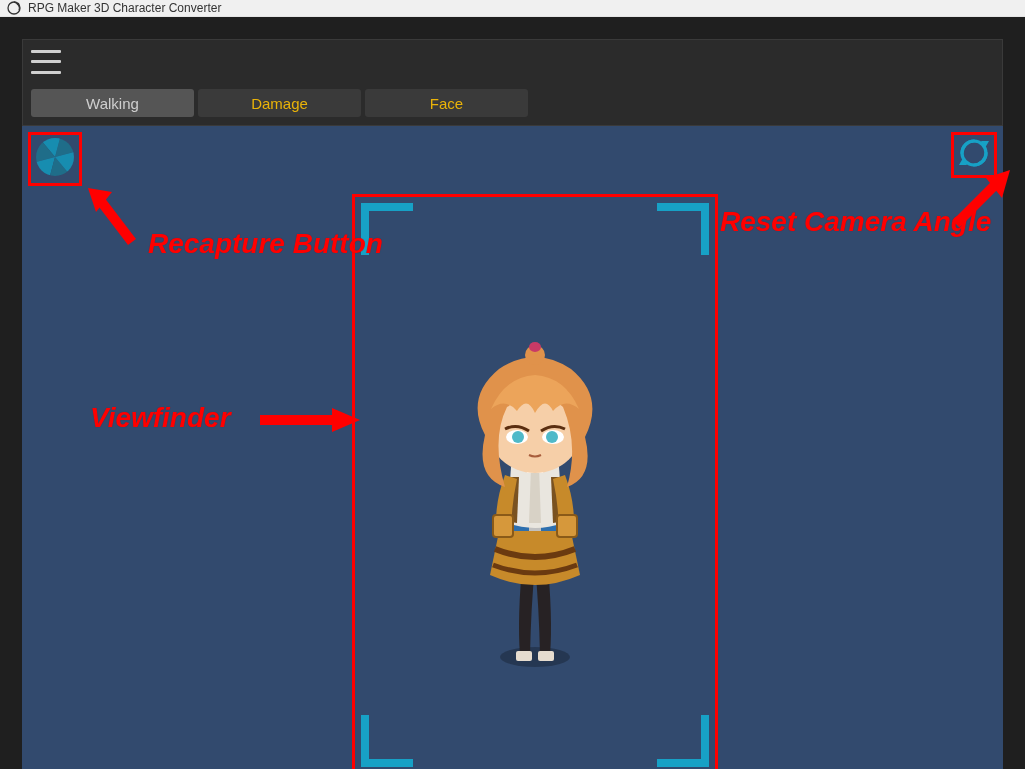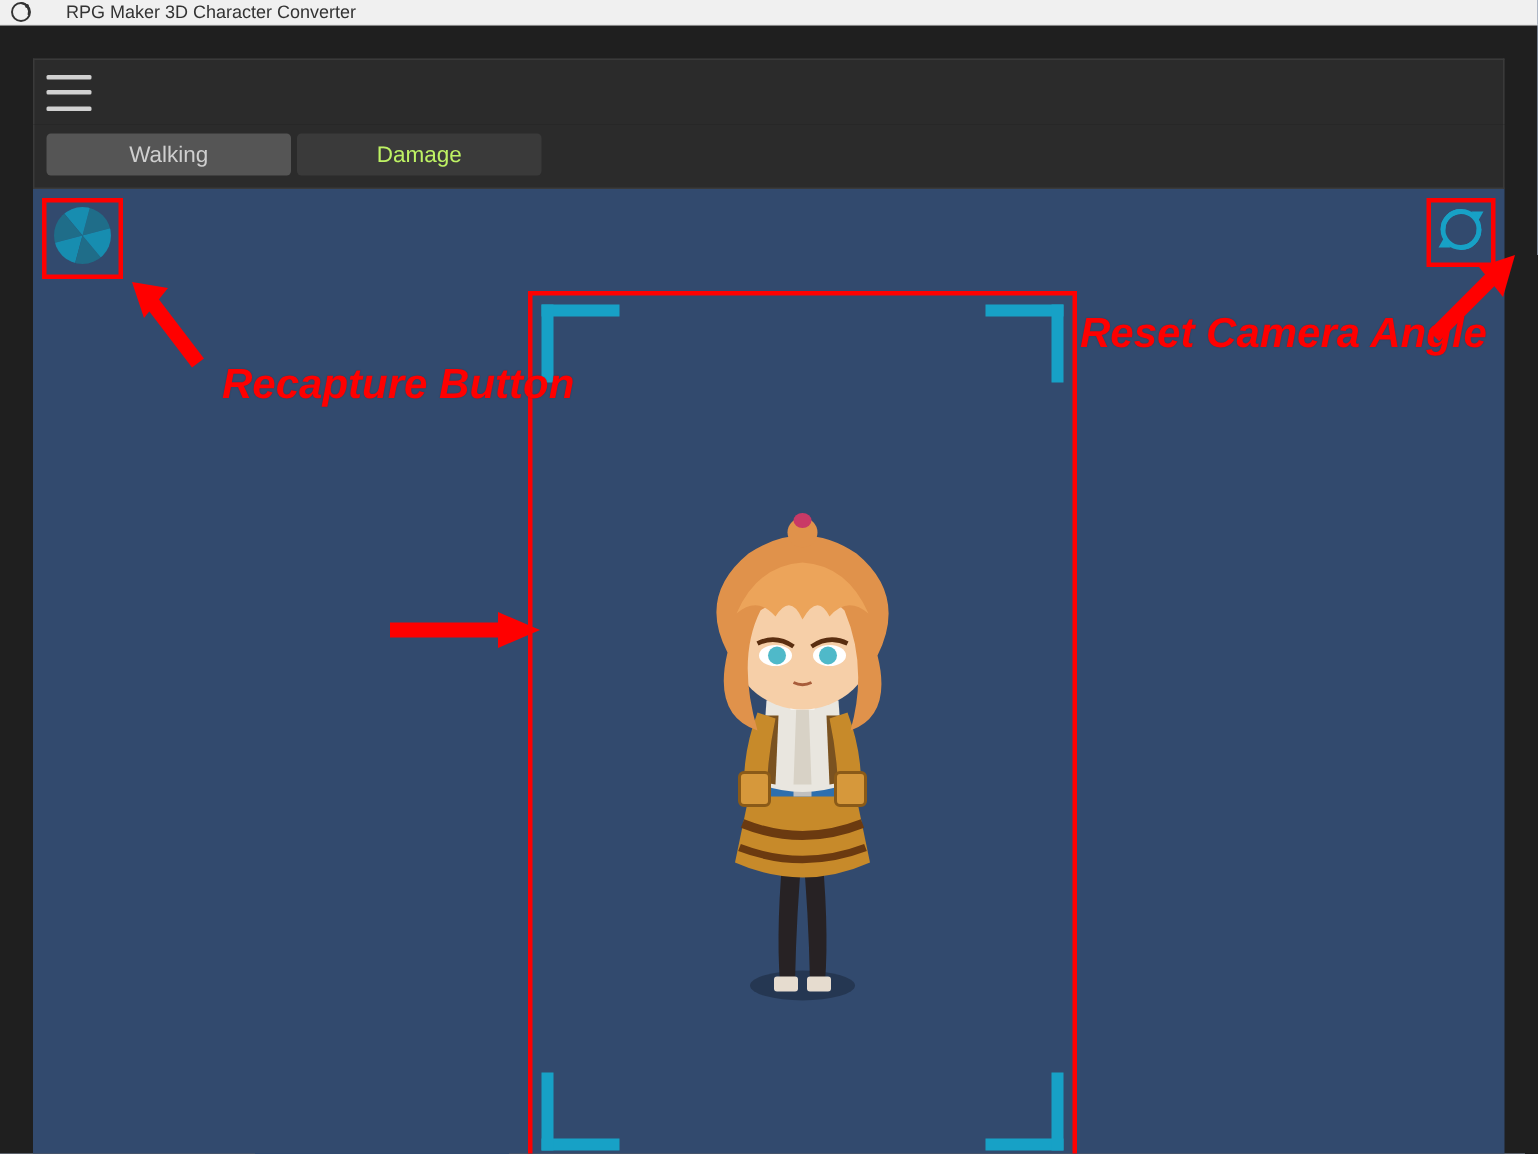--- a/index.html
+++ b/index.html
@@ -1,28 +1,28 @@
 <!DOCTYPE html>
 <html><head>
 <meta charset="utf-8">
 <style>
   * { box-sizing: border-box; margin: 0; padding: 0; }
   html, body { width: 1025px; height: 769px; overflow: hidden; font-family: "Segoe UI", Arial, sans-serif; }
   body { background: #fff; display: flex; flex-direction: column; }
 
-  .titlebar { height: 26px; background: #f0f0f0; display: flex; align-items: center; padding: 0 6px; gap: 22px; color: #333; font-size: 12px; border-bottom: 1px solid #e5e5e5; }
+  .titlebar { height: 26px; background: #f0f0f0; display: flex; align-items: center; padding: 0 6px; gap: 6px; color: #333; font-size: 12px; border-bottom: 1px solid #e5e5e5; }
   .titlebar .app-icon { width: 16px; height: 16px; display: inline-flex; align-items: center; justify-content: center; }
 
   .app-shell { flex: 1; background: #1f1f1f; padding: 22px; border-radius: 0; }
   .toolbar { height: 44px; background: #2b2b2b; display: flex; align-items: center; padding: 0 8px; border: 1px solid #3a3a3a; border-bottom: none; }
   .hamburger { width: 30px; height: 24px; display: flex; flex-direction: column; justify-content: space-between; cursor: pointer; }
   .hamburger span { display: block; height: 3px; background: #d0d0d0; border-radius: 1px; }
 
   .tabs-row { background: #2b2b2b; padding: 6px 8px 8px; display: flex; gap: 4px; border: 1px solid #3a3a3a; border-top: none; }
-  .tab { flex: 0 0 163px; height: 28px; background: #3a3a3a; color: #bef264; display: flex; align-items: center; justify-content: center; font-size: 15px; border-radius: 3px; cursor: pointer; }
+  .tab { flex: 0 0 163px; height: 28px; background: #3a3a3a; color: #eab308; display: flex; align-items: center; justify-content: center; font-size: 15px; border-radius: 3px; cursor: pointer; }
   .tab.active { background: #555555; color: #cfcfcf; }
 
   .viewport { position: relative; height: 650px; background: #324a6e; }
 
   .corner-btn { position: absolute; width: 54px; height: 54px; display: flex; align-items: center; justify-content: center; }
   .corner-left { top: 6px; left: 6px; }
   .corner-right { top: 6px; right: 6px; width: 46px; height: 46px; }
 
   .redbox { border: 3px solid #ff0000; }
 
@@ -44,21 +44,21 @@
   
   .vf-br { bottom: 6px; right: 6px; }
   .vf-br::before { bottom: 0; right: 0; width: 52px; height: 8px; }
   .vf-br::after  { bottom: 0; right: 0; width: 8px; height: 52px; }
 
   
   .character { position: absolute; left: 50%; top: 140px; transform: translateX(-50%); width: 180px; height: 340px; }
 
   
   .anno { position: absolute; color: #ff0000; font-size: 28px; font-weight: 600; font-style: italic; white-space: nowrap; text-shadow: 0 0 1px rgba(0,0,0,0.2); }
-  .anno-recap { left: 126px; top: 114px; }
+  .anno-recap { left: 126px; top: 102px; }
   .anno-reset { left: 698px; top: 80px; }
   .anno-viewfinder { left: 68px; top: 276px; }
 
   
   .arrow { position: absolute; }
   .arrow svg { overflow: visible; }
 </style>
 </head>
 <body>
 
@@ -79,20 +79,21 @@
     <div class="hamburger">
       <span></span>
         <span></span>
         <span></span>
     </div>
   </div>
 
   <div class="tabs-row">
     <div class="tab active">Walking</div>
     <div class="tab">Damage</div>
+    <div class="tab">Face</div>
   </div>
 
   <div class="viewport">
 
     <div class="corner-btn corner-left redbox">
       <span>
         <svg width="44" height="44" viewBox="0 0 44 44">
           <defs>
               <clipPath id="circ">
                 <circle cx="22" cy="22" r="19"></circle>
@@ -175,20 +176,21 @@
           <path d="M60 92 Q72 86 84 94" stroke="#5a2e10" stroke-width="3" fill="none"></path>
           <path d="M96 94 Q108 86 120 92" stroke="#5a2e10" stroke-width="3" fill="none"></path>
 
           <path d="M84 118 Q90 121 96 118" stroke="#a85d3b" stroke-width="2" fill="none"></path>
         </svg>
       </div>
     </div>
 
     <div class="anno anno-recap">Recapture Button</div>
     <div class="anno anno-reset">Reset Camera Angle</div>
+    <div class="anno anno-viewfinder">Viewfinder</div>
 
     <div class="arrow" style="left:60px; top:56px;">
       <svg width="80" height="80">
         <line x1="50" y1="60" x2="18" y2="18" stroke="#ff0000" stroke-width="10"></line>
         <polygon points="6,6 30,10 14,30" fill="#ff0000"></polygon>
       </svg>
     </div>
 
     <div class="arrow" style="left:914px; top:40px;">
       <svg width="90" height="80">

